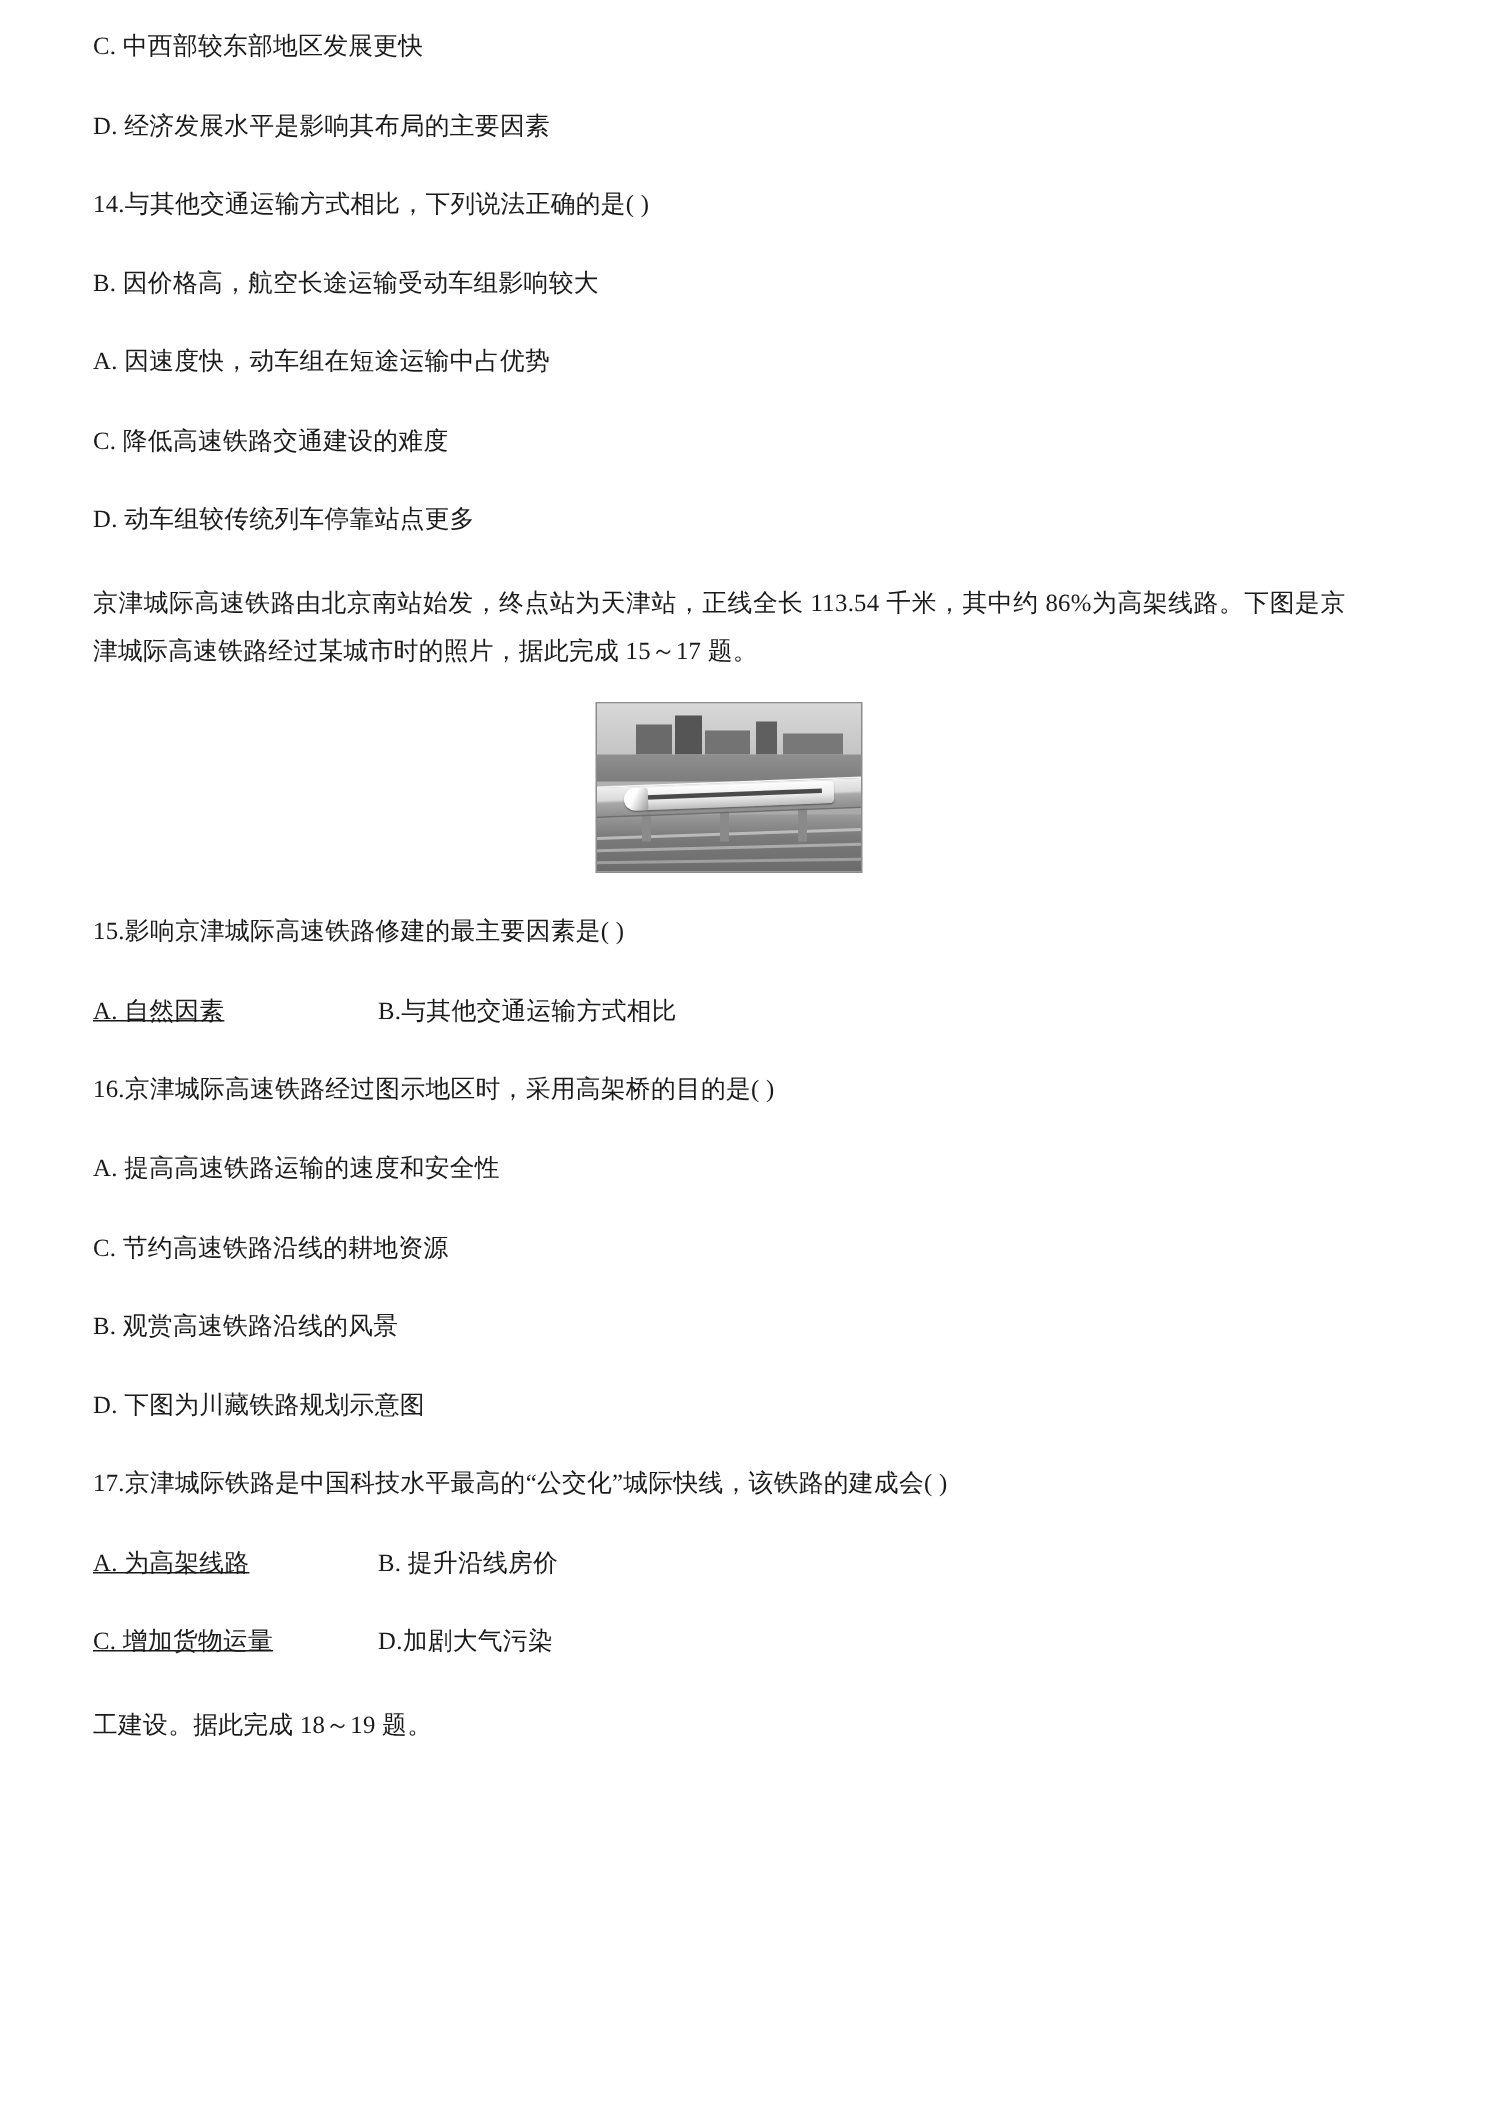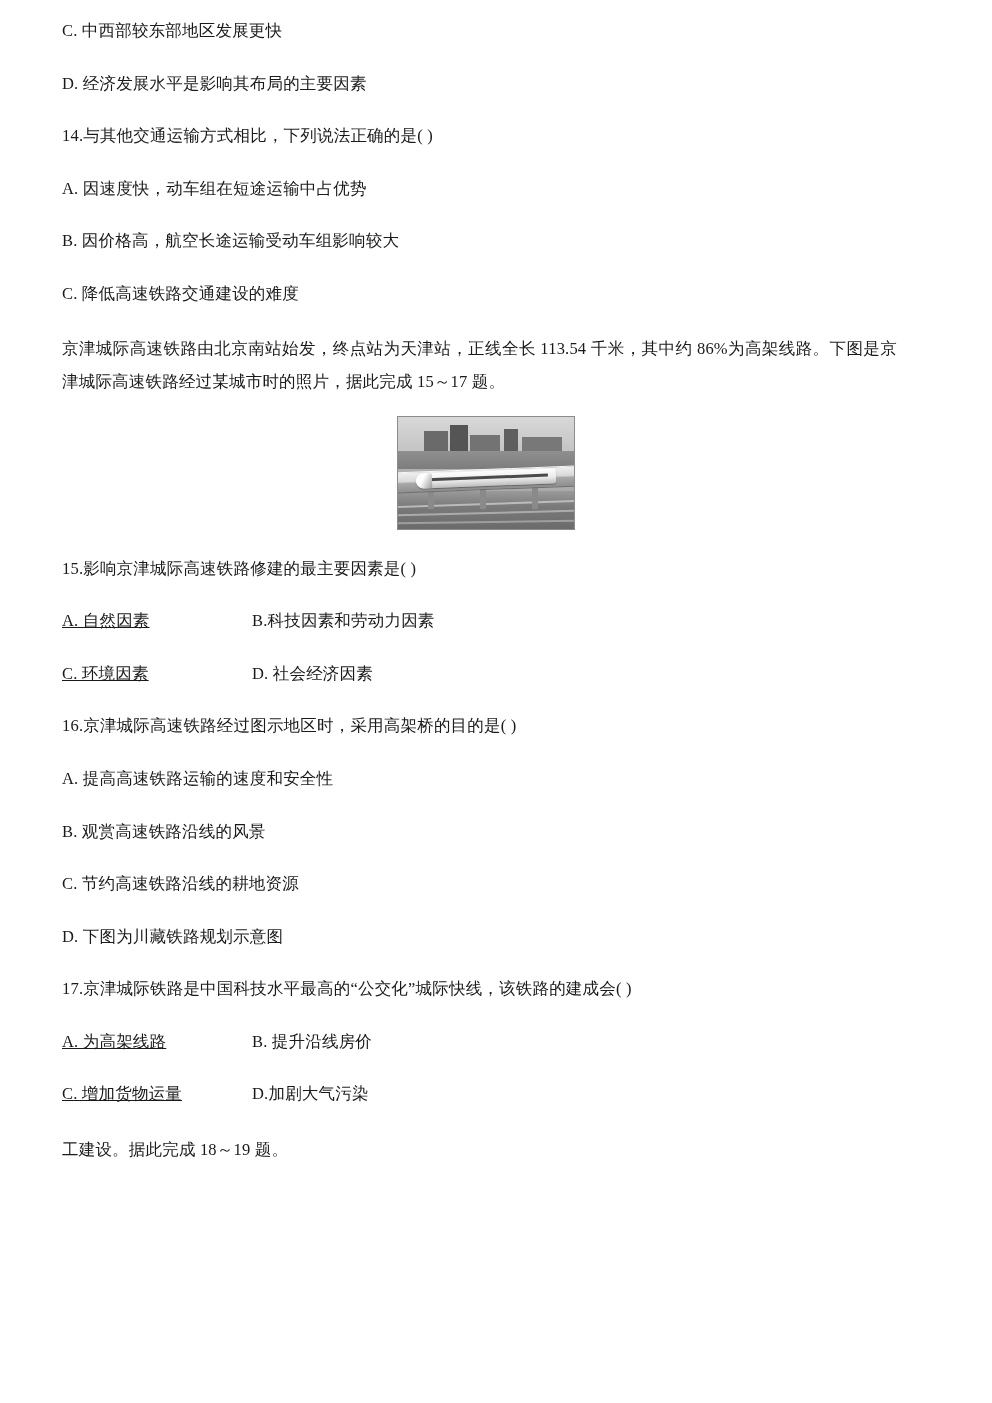--- a/index.html
+++ b/index.html
@@ -158,23 +158,24 @@
 </style>
 </head>
 <body>
 
 <div class="page">
 
   <div class="line">C. 中西部较东部地区发展更快</div>
   <div class="line">D. 经济发展水平是影响其布局的主要因素</div>
 
   <div class="q">14.与其他交通运输方式相比，下列说法正确的是(        )</div>
+  <div class="line">B. 因价格高，航空长途运输受动车组影响较大</div>
   <div class="line">A. 因速度快，动车组在短途运输中占优势</div>
-  <div class="line">B. 因价格高，航空长途运输受动车组影响较大</div>
   <div class="line">C. 降低高速铁路交通建设的难度</div>
+  <div class="line">D. 动车组较传统列车停靠站点更多</div>
 
   <div class="para">京津城际高速铁路由北京南站始发，终点站为天津站，正线全长 113.54 千米，其中约 86%为高架线路。下图是京津城际高速铁路经过某城市时的照片，据此完成 15～17 题。</div>
 
   <div class="figure-wrap">
     <div class="figure">
       <div class="fig-sky"></div>
       <div class="fig-bldg b1"></div>
       <div class="fig-bldg b2"></div>
       <div class="fig-bldg b3"></div>
       <div class="fig-bldg b4"></div>
@@ -187,30 +188,27 @@
       <div class="fig-pier p1"></div>
       <div class="fig-pier p2"></div>
       <div class="fig-pier p3"></div>
       <div class="fig-deck"></div>
       <div class="fig-train"></div>
     </div>
   </div>
 
   <div class="q">15.影响京津城际高速铁路修建的最主要因素是(        )</div>
   <div class="opt-row">
-    <span class="a">A. 自然因素</span><span>B.科技因素和劳动力因素</span>
-  </div>
-  <div class="opt-row">
-    <span class="a">C. 环境因素</span><span>D. 社会经济因素</span>
+    <span class="a">A. 自然因素</span><span>B.与其他交通运输方式相比</span>
   </div>
 
   <div class="q">16.京津城际高速铁路经过图示地区时，采用高架桥的目的是(        )</div>
   <div class="line">A. 提高高速铁路运输的速度和安全性</div>
+  <div class="line">C. 节约高速铁路沿线的耕地资源</div>
   <div class="line">B. 观赏高速铁路沿线的风景</div>
-  <div class="line">C. 节约高速铁路沿线的耕地资源</div>
   <div class="line">D. 下图为川藏铁路规划示意图</div>
 
   <div class="q">17.京津城际铁路是中国科技水平最高的“公交化”城际快线，该铁路的建成会(        )</div>
   <div class="opt-row">
     <span class="a">A. 为高架线路</span><span>B. 提升沿线房价</span>
   </div>
   <div class="opt-row">
     <span class="a">C. 增加货物运量</span><span>D.加剧大气污染</span>
   </div>
 

